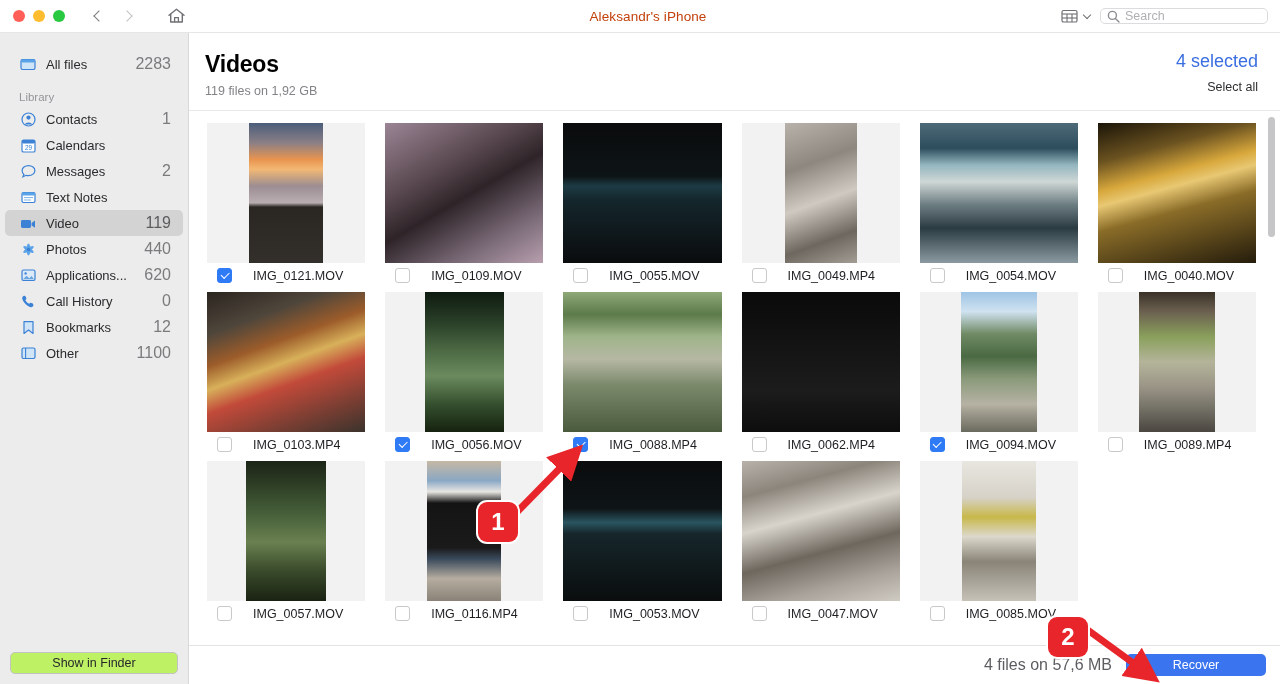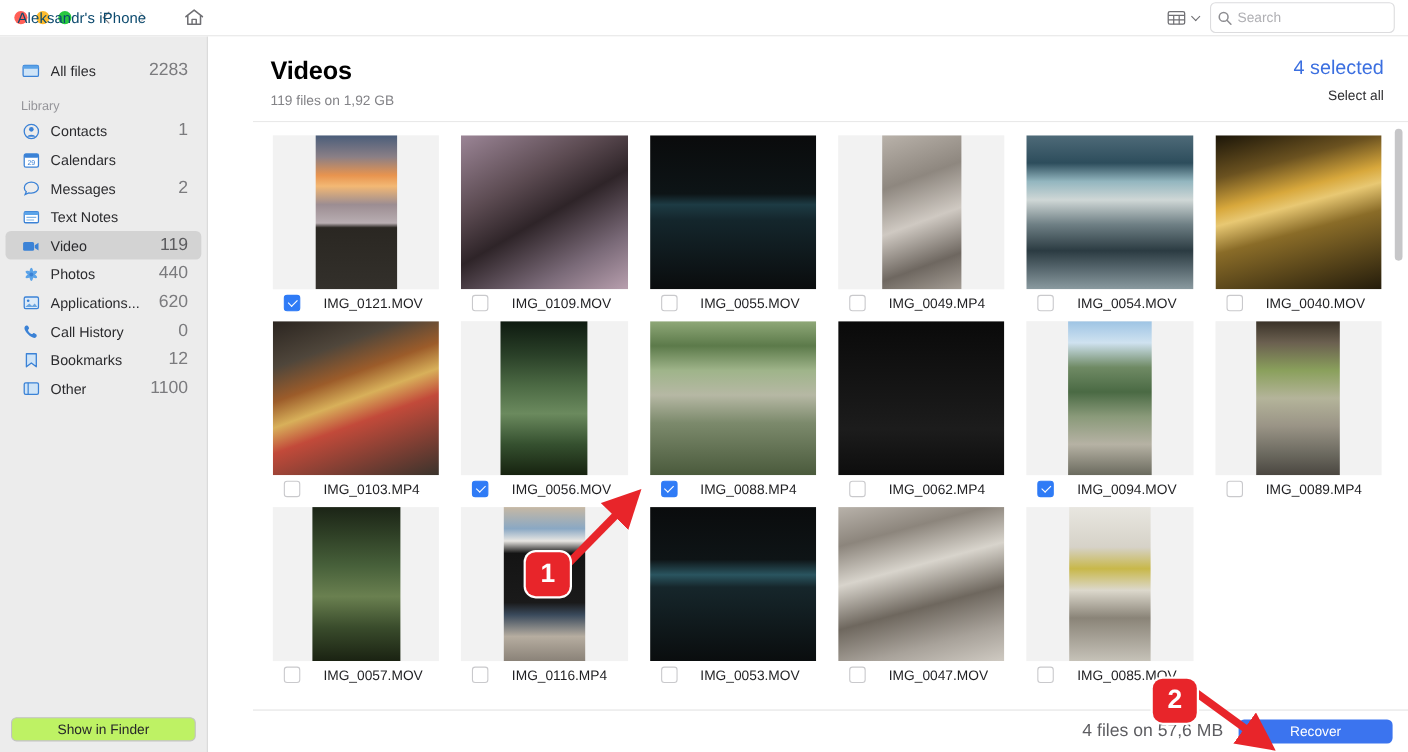--- a/index.html
+++ b/index.html
@@ -29,36 +29,36 @@
 
   .navbtns { display: flex; align-items: center; gap: 4px; margin-left: 22px; }
   .navbtn { width: 24px; height: 24px; display: flex; align-items: center; justify-content: center; }
   .chev { width: 8px; height: 8px; border-right: 1.6px solid #8a8a8e; border-bottom: 1.6px solid #8a8a8e; }
   .chev.left { transform: rotate(135deg); border-color: #7a7a7e; }
   .chev.right { transform: rotate(-45deg); border-right-color: #c2c2c4; border-bottom-color: #c2c2c4; }
 
   .homebtn { margin-left: 24px; width: 26px; height: 26px; display: flex; align-items: center; justify-content: center; }
 
   .wintitle {
-    position: absolute; left: 16px; right: 0; 
-    font-size: 13.5px; color: #0c4a6e; letter-spacing: .1px;
+    position: absolute; left: 16px; right: 0; text-align: center;
+    font-size: 13.5px; color: #c2410c; letter-spacing: .1px;
     pointer-events: none;
   }
 
   .titleright { margin-left: auto; display: flex; align-items: center; gap: 10px; padding-right: 12px; }
   .viewbtn { display: flex; align-items: center; gap: 6px; }
   .vchev { width: 6px; height: 6px; border-right: 1.5px solid #6e6e72; border-bottom: 1.5px solid #6e6e72; transform: rotate(45deg); margin-top: -3px; }
   .searchbox {
-    width: 168px; height: 28px; border: 1px solid #dcdcde; border-radius: 5px;
+    width: 168px; height: 16px; border: 1px solid #dcdcde; border-radius: 5px;
     background: #fff; display: flex; align-items: center; gap: 5px; padding: 0 6px;
   }
   .searchbox .ph { font-size: 12.5px; color: #b0b0b4; }
 
   
-  .body { display: flex; flex: 1; min-height: 0; gap: 41px; }
+  .body { display: flex; flex: 1; min-height: 0; }
 
   
   .sidebar {
     width: 189px; min-width: 189px;
     background: #ececec;
     border-right: 1px solid #d9d9d9;
     display: flex; flex-direction: column;
     padding-top: 18px;
   }
   .side-row {

